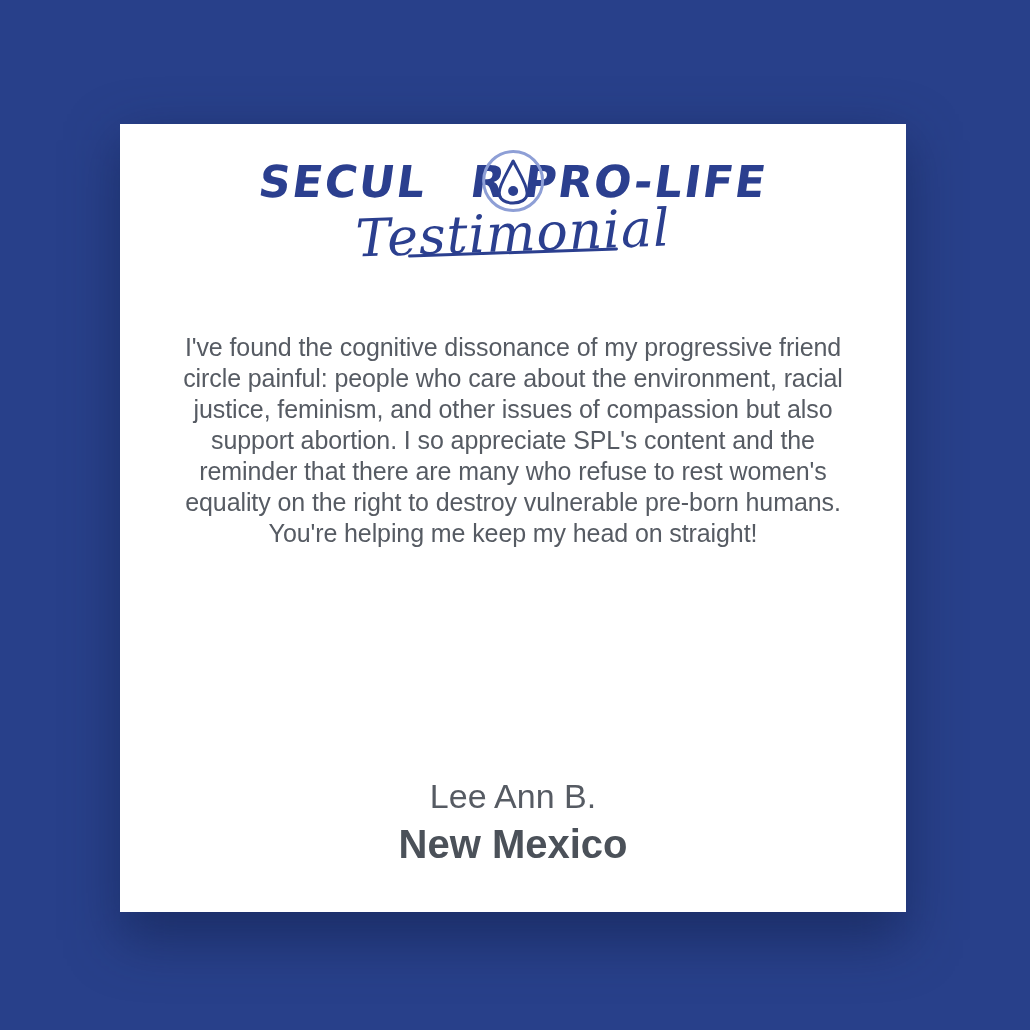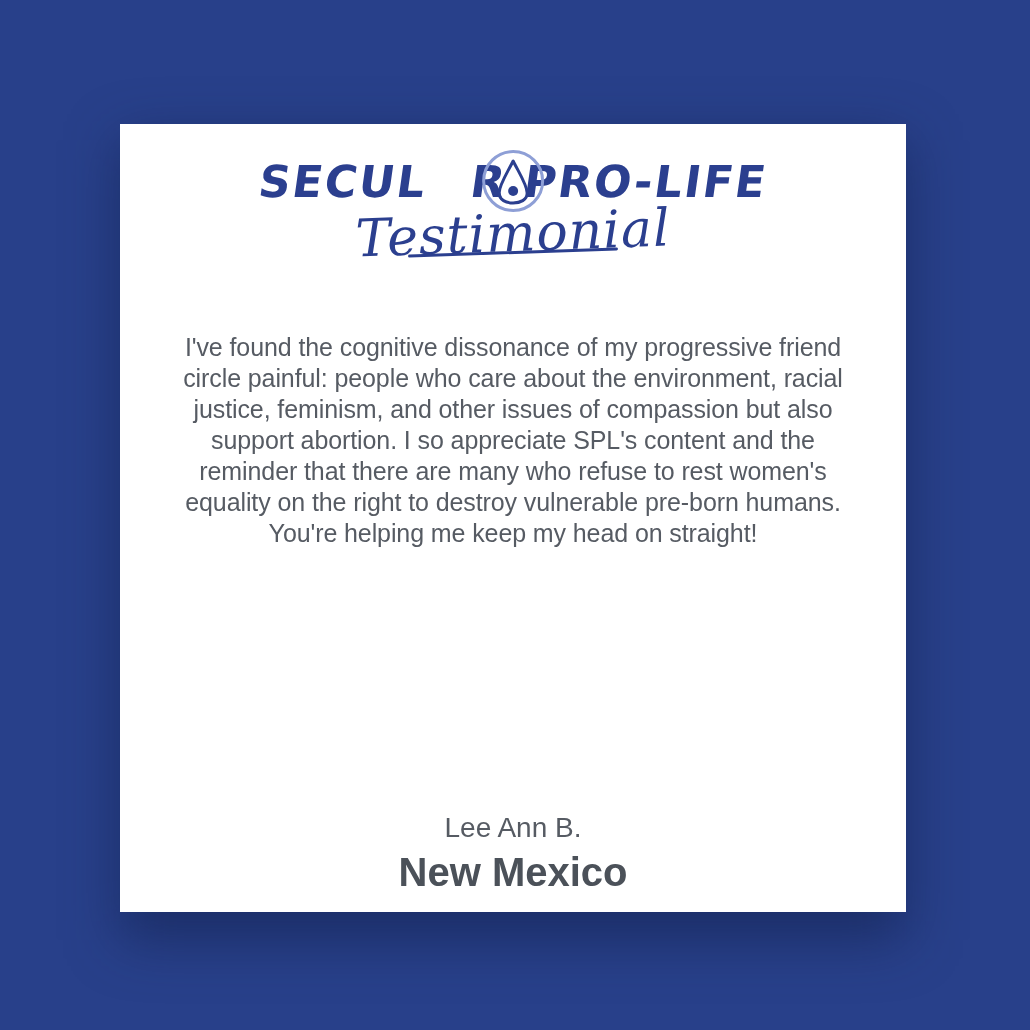--- a/index.html
+++ b/index.html
@@ -123,23 +123,22 @@
 
   .attribution {
     position: absolute;
     left: 54px;
     top: 650px;
     width: 678px;
     text-align: center;
     color: #565b63;
   }
   .attribution .name {
-    font-size: 28px;
+    font-size: 34px;
     line-height: 1.3;
-    margin-top: 36px;
   }
   .attribution .place {
     font-size: 40px;
     font-weight: bold;
     line-height: 1.3;
     color: #4b5159;
   }
 </style>
 </head>
 <body>

